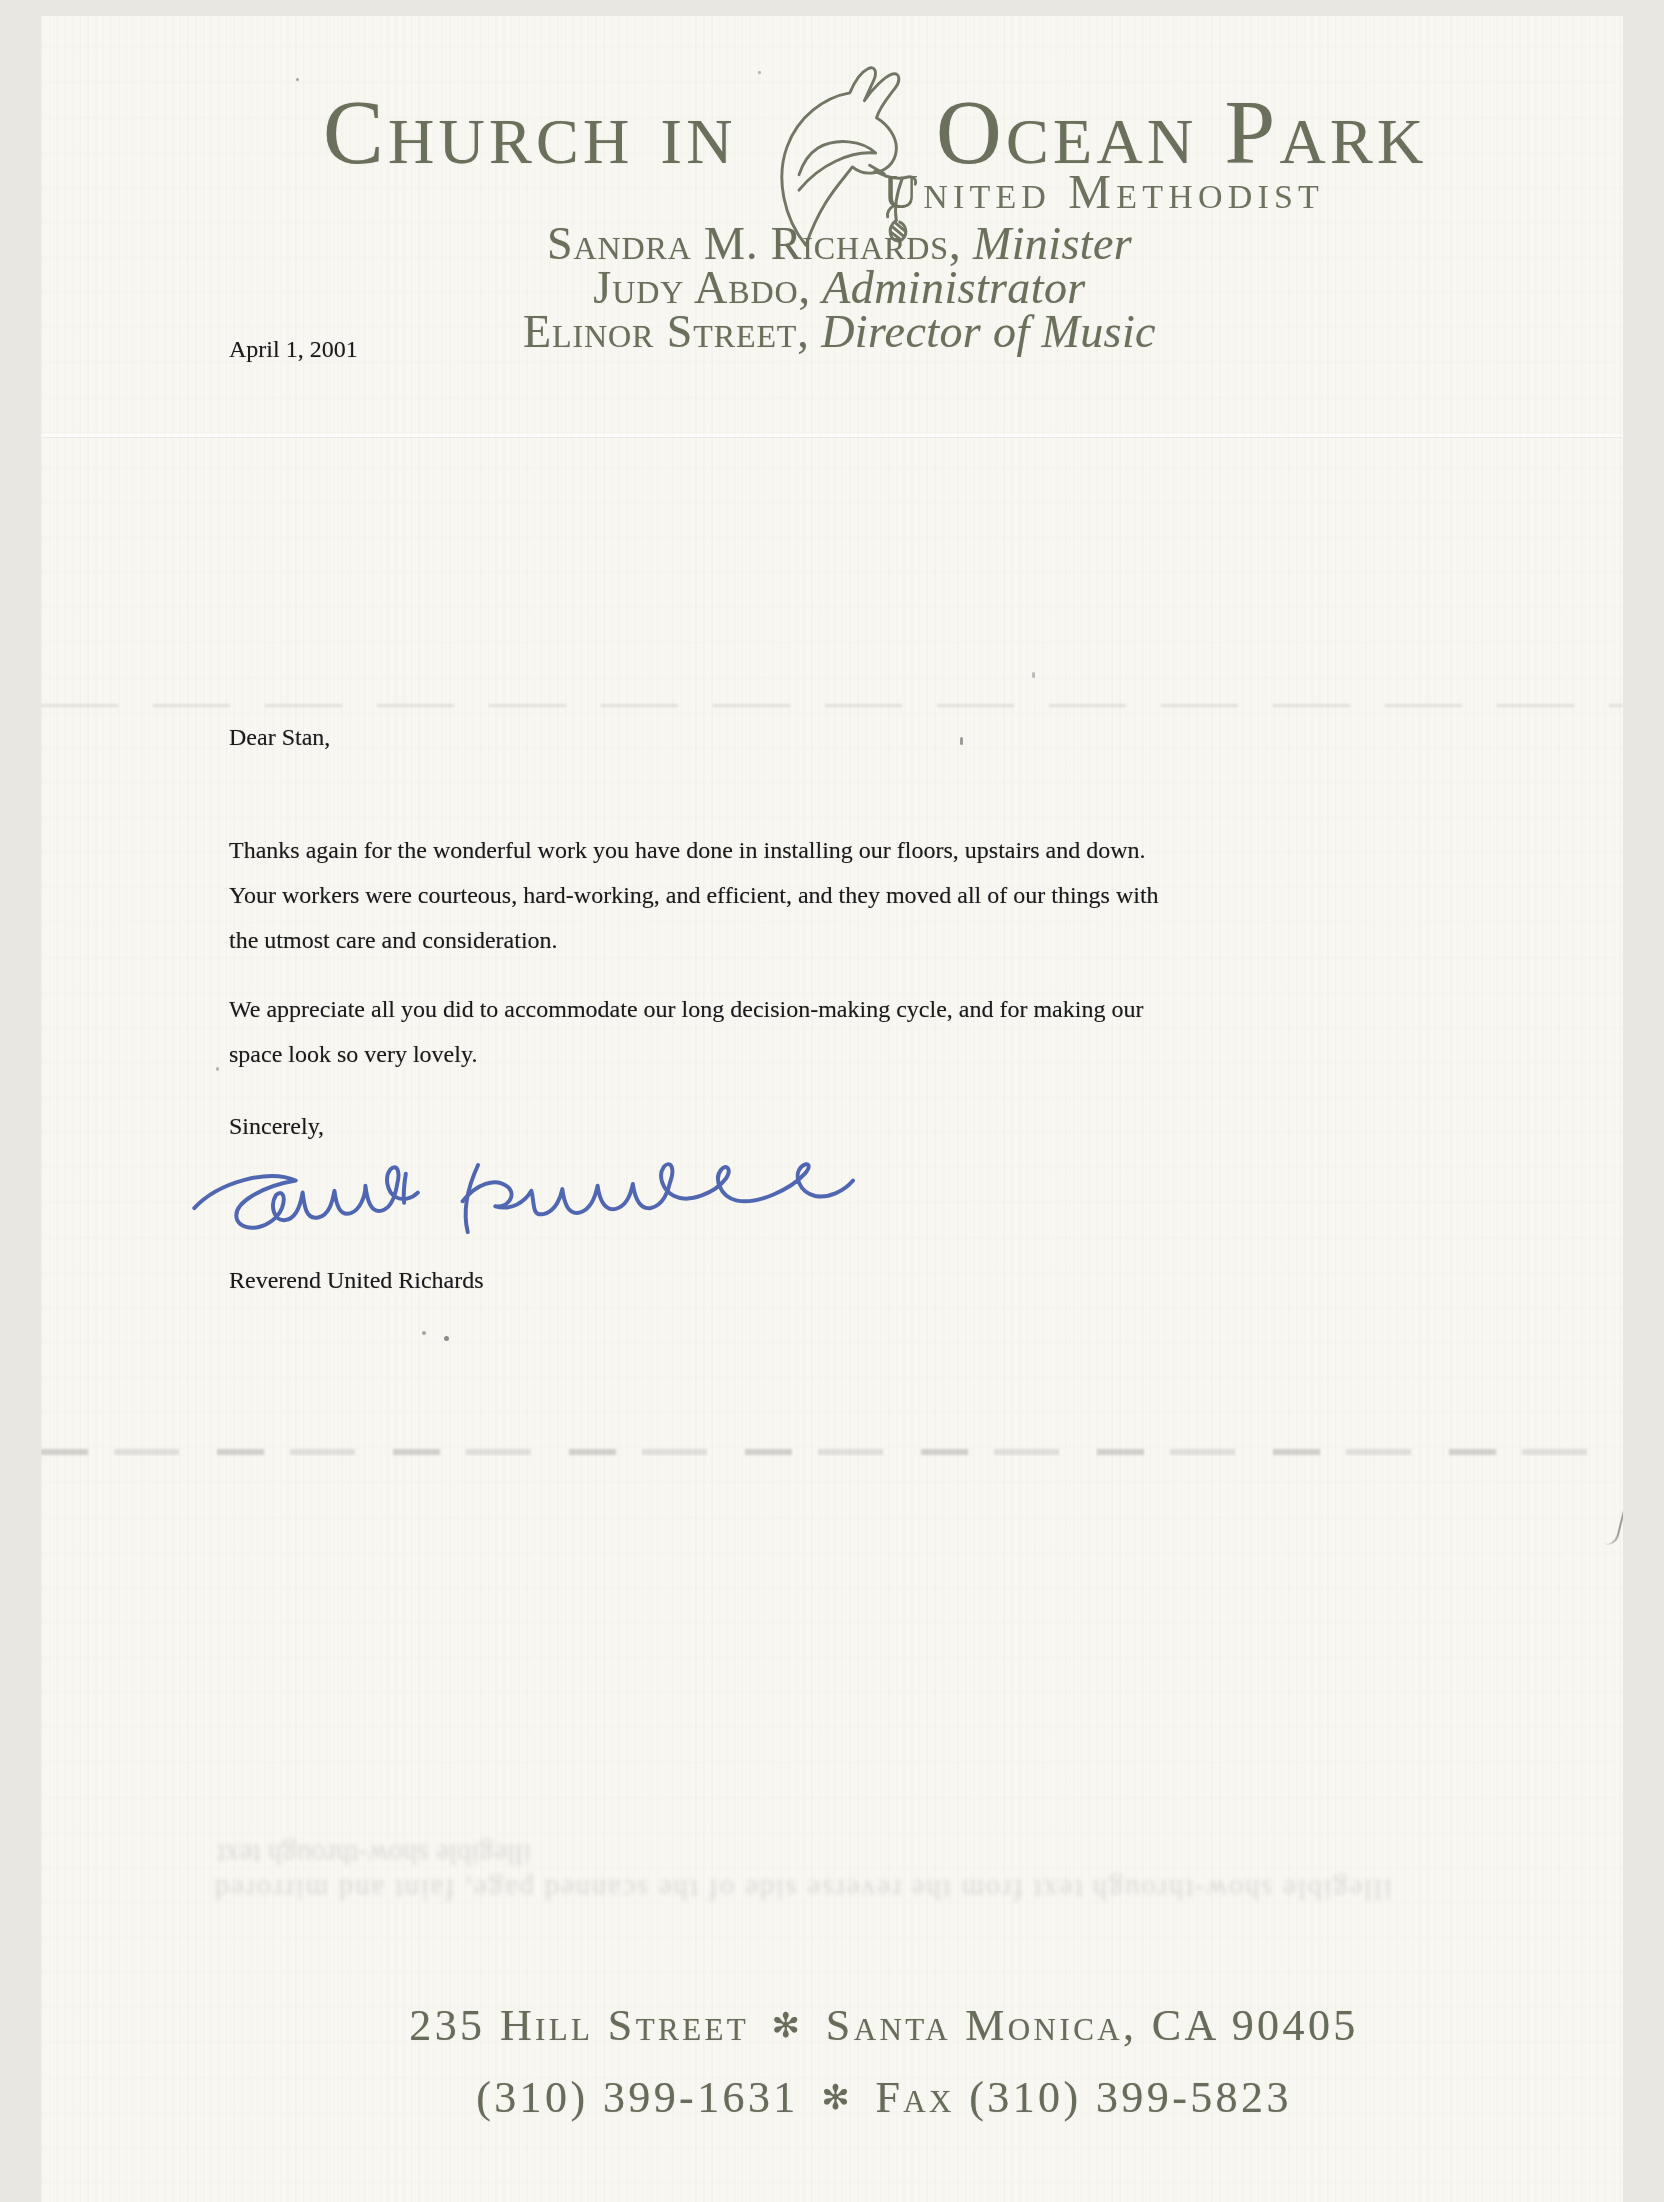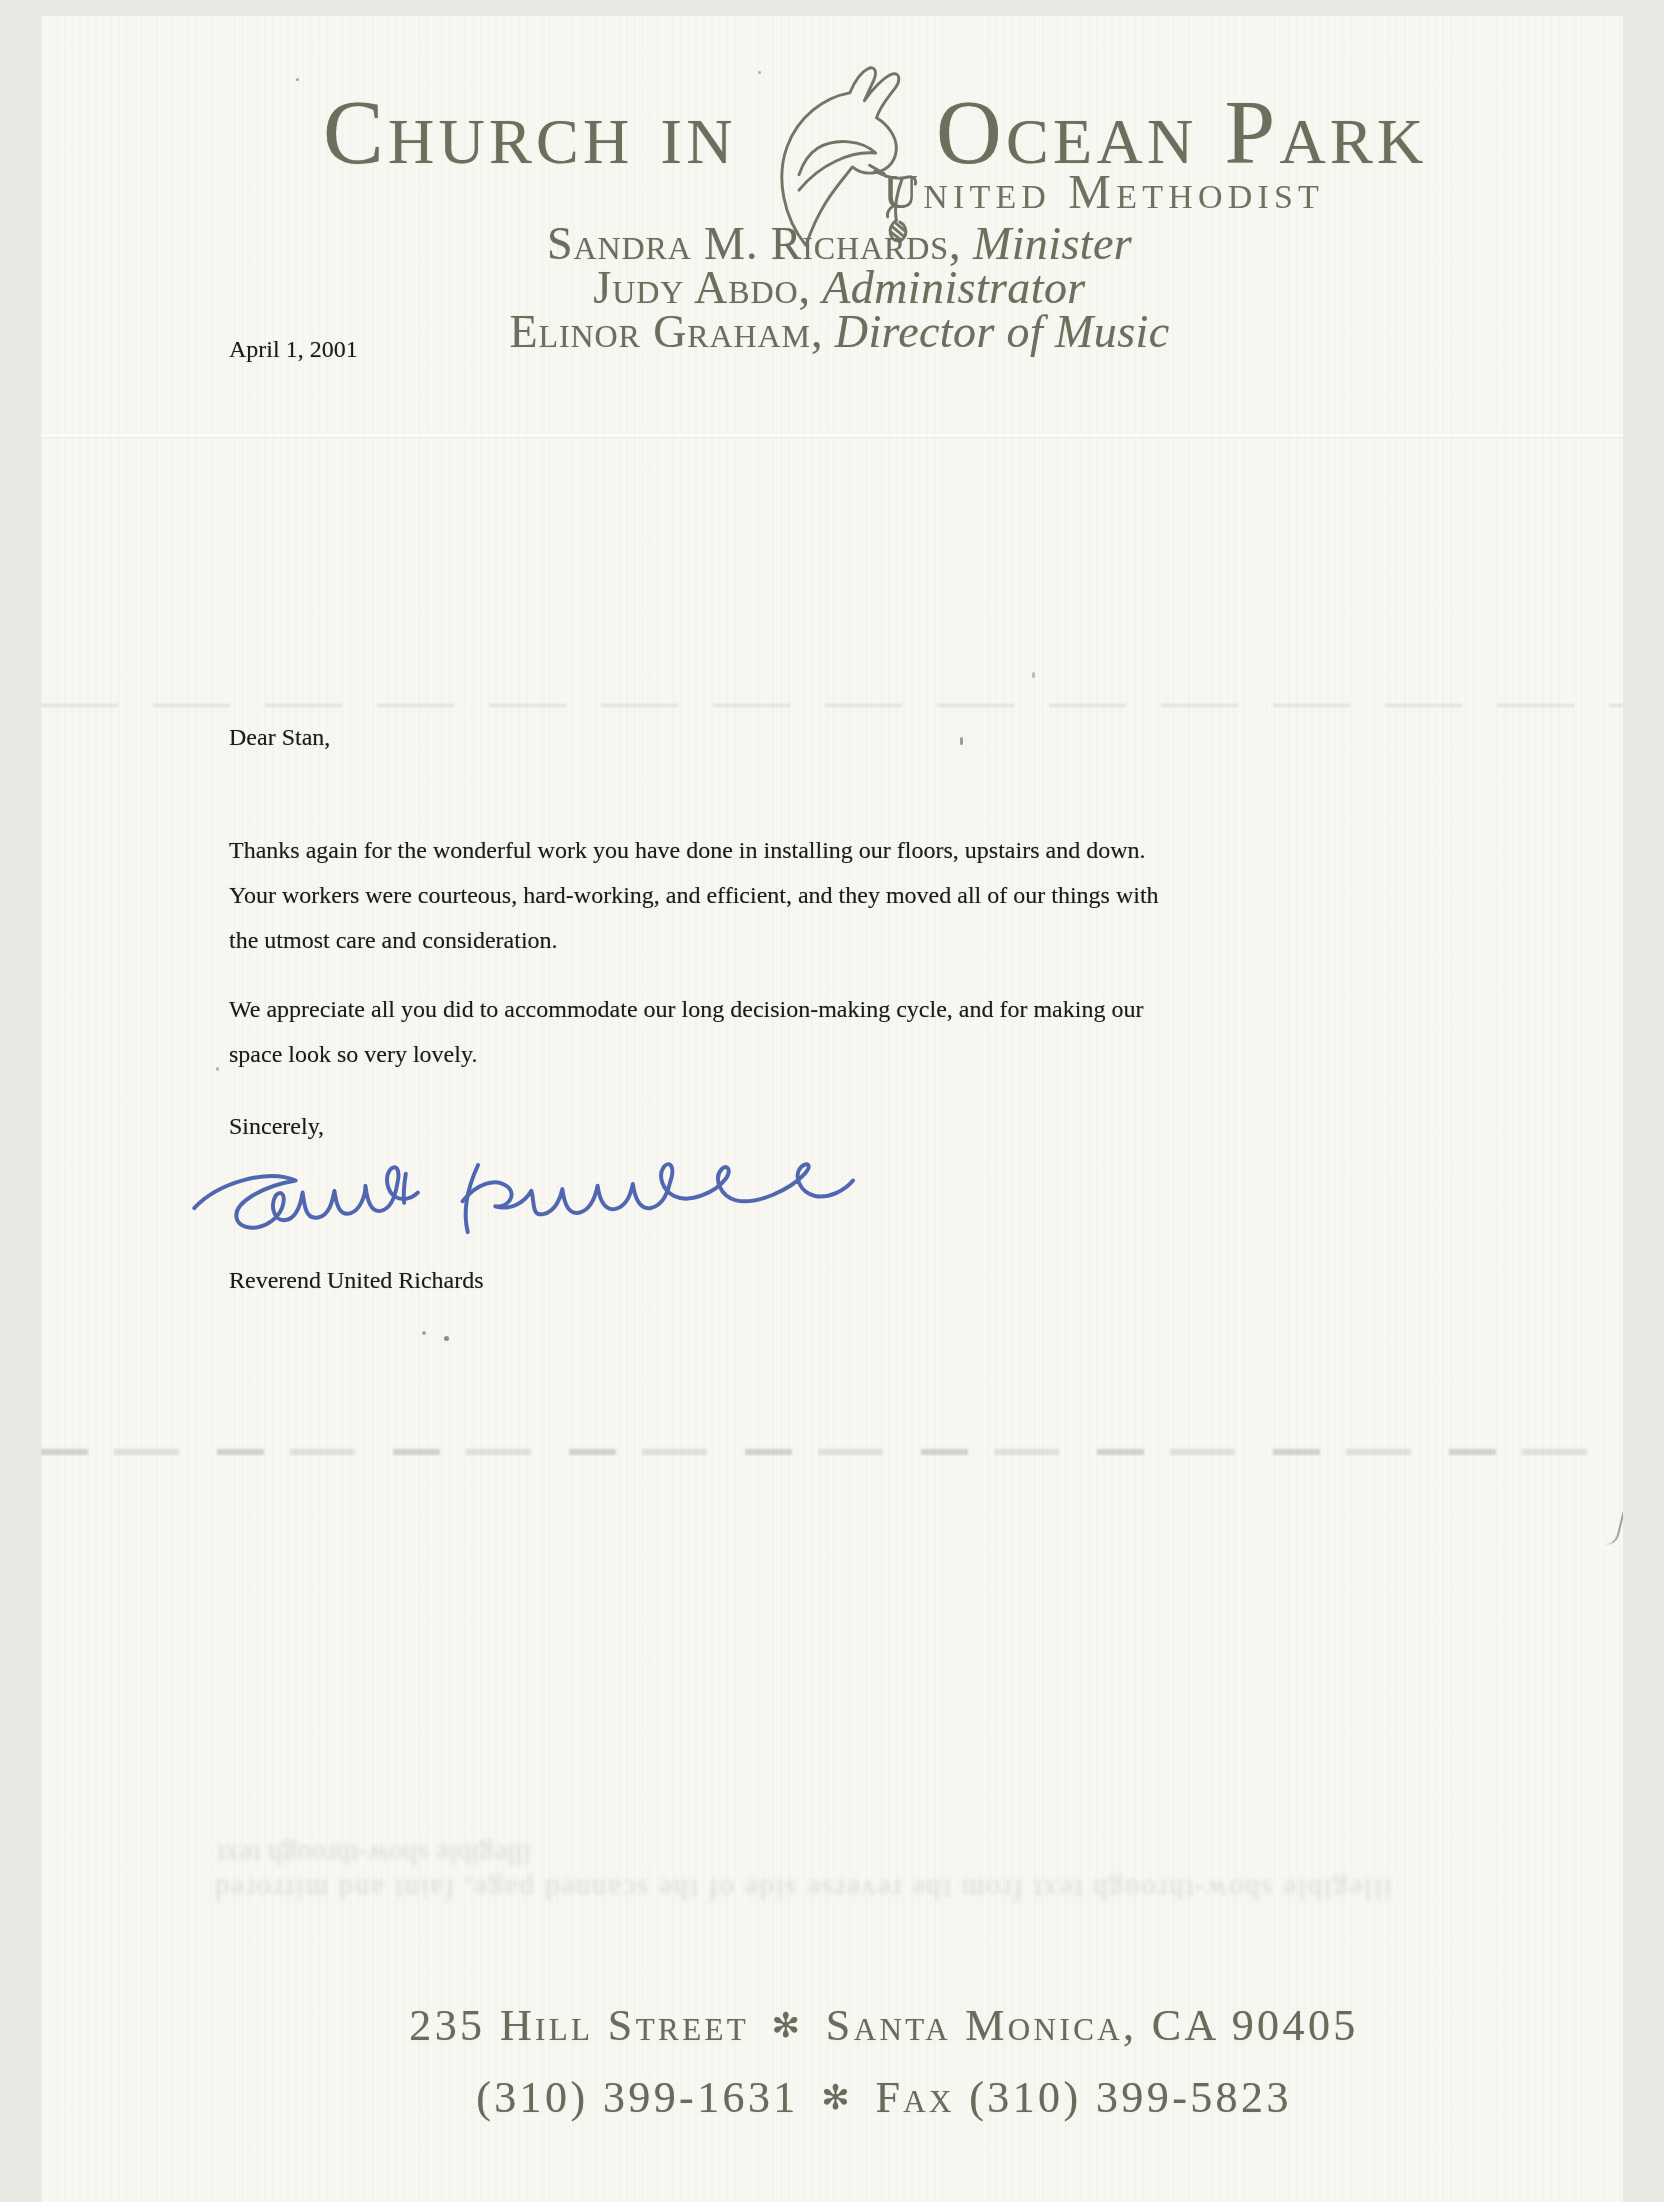--- a/index.html
+++ b/index.html
@@ -181,21 +181,21 @@
   <div class="staff-block">
     <div class="staff-line">
       <span class="staff-name">Sandra M. Richards,</span>
       <span class="staff-title">Minister</span>
     </div>
     <div class="staff-line">
       <span class="staff-name">Judy Abdo,</span>
       <span class="staff-title">Administrator</span>
     </div>
     <div class="staff-line">
-      <span class="staff-name">Elinor Graham,</span>
+      <span class="staff-name">Elinor Street,</span>
       <span class="staff-title">Director of Music</span>
     </div>
   </div>
 
   <div class="typed date-line">April 1, 2001</div>
 
 
   <div class="typed salutation">Dear Stan,</div>
 
   <div class="typed paragraph-1">

